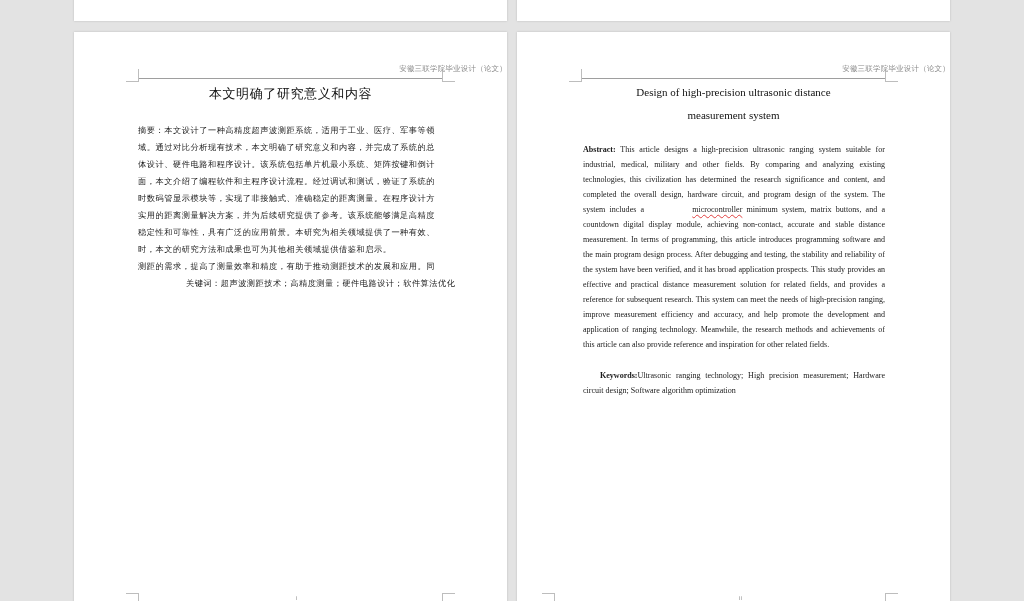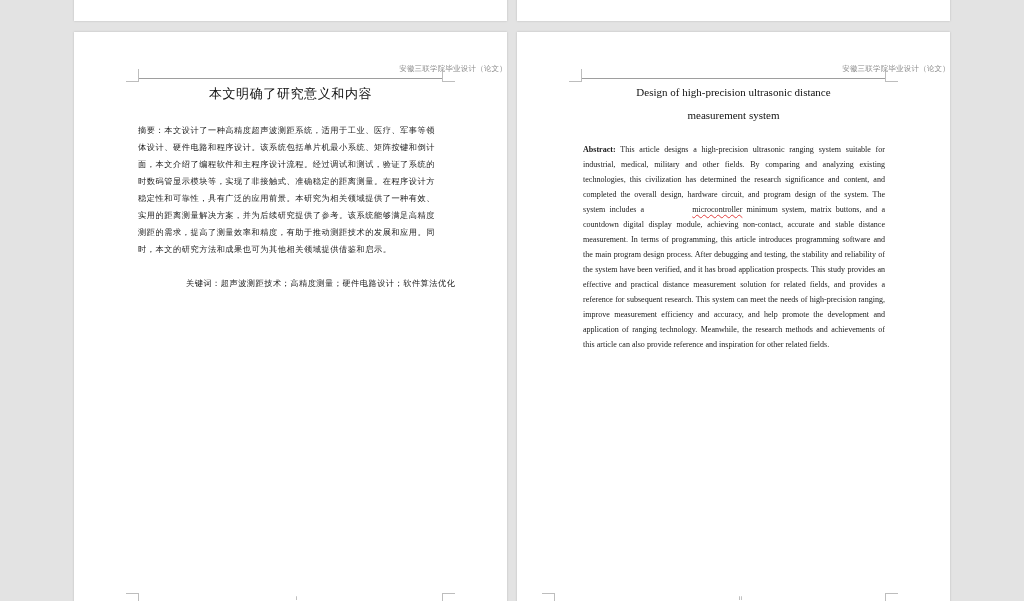--- a/index.html
+++ b/index.html
@@ -75,27 +75,28 @@
   <div class="mark bl" style="left:52px; top:561px;"></div>
   <div class="mark br" style="left:368px; top:561px;"></div>
 
   <div class="header-text" style="top:32px;">安徽三联学院毕业设计（论文）</div>
   <div class="header-rule" style="left:65px; width:303px; top:46px;"></div>
 
   <div class="title-cn" style="top:53px;">本文明确了研究意义和内容</div>
 
   <div class="body-cn" style="top:90px;">
     <div>摘要：本文设计了一种高精度超声波测距系统，适用于工业、医疗、军事等领</div>
+    <div>域。通过对比分析现有技术，本文明确了研究意义和内容，并完成了系统的总</div>
     <div>体设计、硬件电路和程序设计。该系统包括单片机最小系统、矩阵按键和倒计</div>
     <div>面，本文介绍了编程软件和主程序设计流程。经过调试和测试，验证了系统的</div>
     <div>时数码管显示模块等，实现了非接触式、准确稳定的距离测量。在程序设计方</div>
+    <div>实用的距离测量解决方案，并为后续研究提供了参考。该系统能够满足高精度</div>
     <div>稳定性和可靠性，具有广泛的应用前景。本研究为相关领域提供了一种有效、</div>
-    <div>实用的距离测量解决方案，并为后续研究提供了参考。该系统能够满足高精度</div>
+    <div>时，本文的研究方法和成果也可为其他相关领域提供借鉴和启示。</div>
     <div>测距的需求，提高了测量效率和精度，有助于推动测距技术的发展和应用。同</div>
-    <div>时，本文的研究方法和成果也可为其他相关领域提供借鉴和启示。</div>
   </div>
   <div class="kw-cn" style="top:243px;">关键词：超声波测距技术；高精度测量；硬件电路设计；软件算法优化</div>
 
   <div class="pgnum" style="left:222px; top:563px;">I</div>
 </div>
 
 <div class="page right cur">
   <div class="mark tl" style="left:52px; top:37px;"></div>
   <div class="mark tr" style="left:368px; top:37px;"></div>
   <div class="mark bl" style="left:25px; top:561px;"></div>
@@ -104,15 +105,16 @@
   <div class="header-text" style="top:32px;">安徽三联学院毕业设计（论文）</div>
   <div class="header-rule" style="left:65px; width:303px; top:46px;"></div>
 
   <div class="title-en" style="top:49px;">
     <div>Design of high-precision ultrasonic distance</div>
     <div>measurement system</div>
   </div>
 
   <div class="body-en" style="top:110px;"><b>Abstract:</b><span> This article designs a high-precision ultrasonic ranging system suitable for industrial, medical, military and other fields. By comparing and analyzing existing technologies, this civilization has determined the research significance and content, and completed the overall design, hardware circuit, and program design of the system. The system includes a </span><span class="spell">microcontroller</span><span> minimum system, matrix buttons, and a countdown digital display module, achieving non-contact, accurate and stable distance measurement. In terms of programming, this article introduces programming software and the main program design process. After debugging and testing, the stability and reliability of the system have been verified, and it has broad application prospects. This study provides an effective and practical distance measurement solution for related fields, and provides a reference for subsequent research. This system can meet the needs of high-precision ranging, improve measurement efficiency and accuracy, and help promote the development and application of ranging technology. Meanwhile, the research methods and achievements of this article can also provide reference and inspiration for other related fields.</span></div>
 
+  <div class="kw-en" style="top:336px;"><b>Keywords:</b><span>Ultrasonic ranging technology; High precision measurement; Hardware circuit design; Software algorithm optimization</span></div>
 
   <div class="pgnum" style="left:222px; top:563px;">II</div>
 </div>
 
 </body></html>

